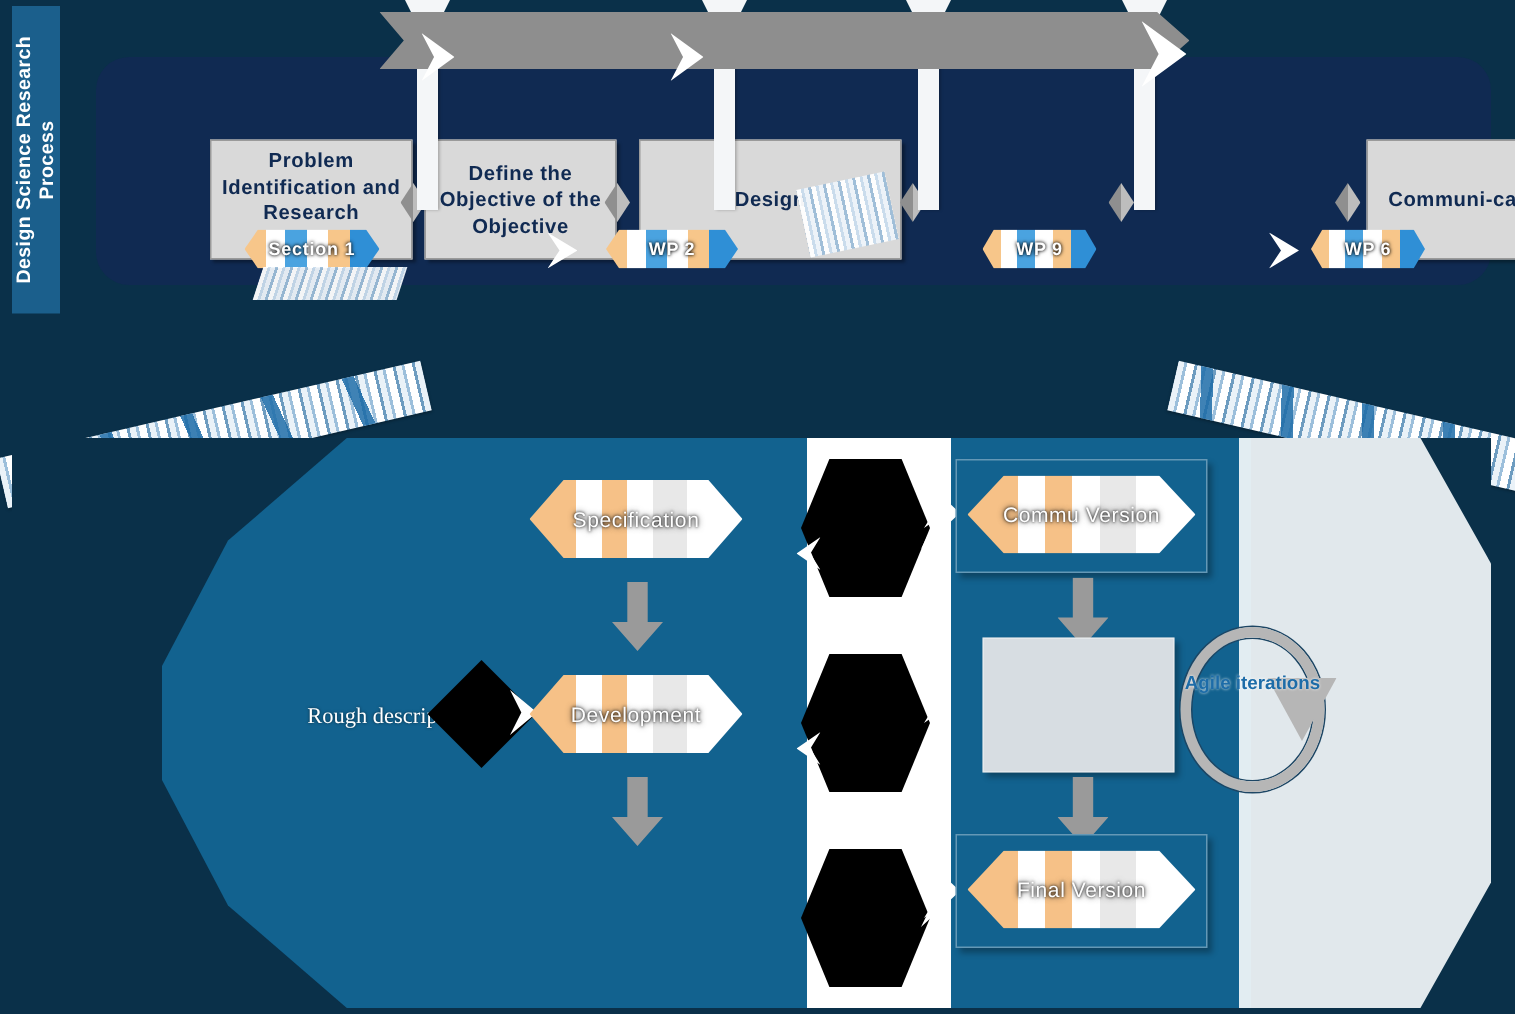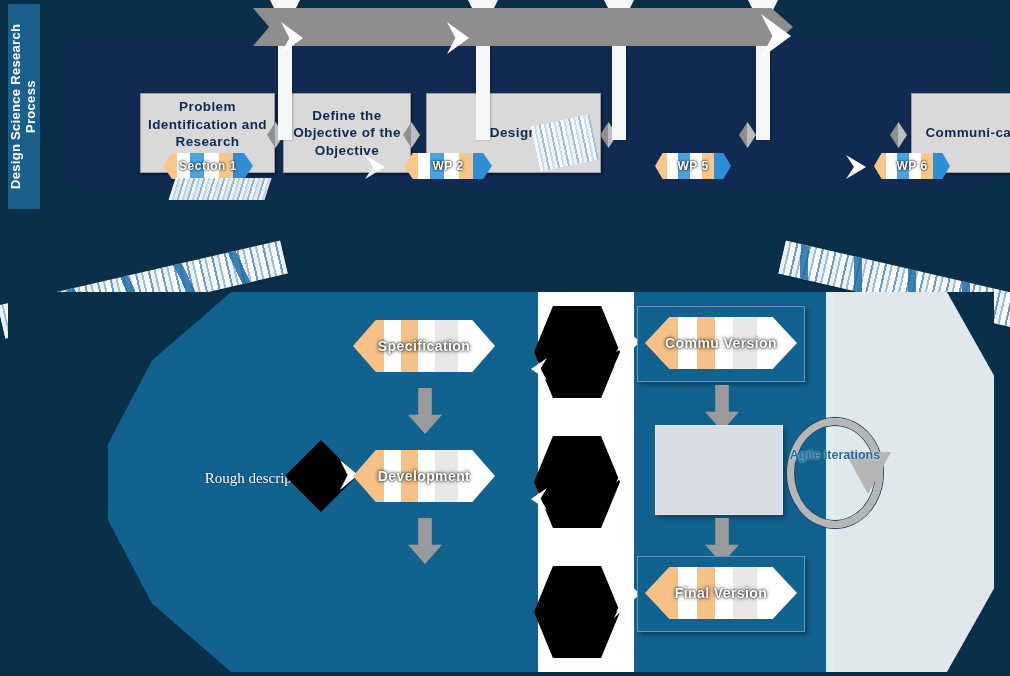--- a/index.html
+++ b/index.html
@@ -241,21 +241,21 @@
   }
 
   
   .pill {
     position: absolute;
     height: 52px;
     display: flex;
     align-items: center;
     justify-content: center;
     color: #ffffff;
-    font-weight: bold;
+    font-weight: normal;
     font-size: 14px;
     letter-spacing: 0.4px;
     background: linear-gradient(90deg,
         #f6c187 0 22%, #ffffff 22% 34%, #f6c187 34% 46%,
         #ffffff 46% 58%, #e8e8e8 58% 74%, #ffffff 74% 100%);
     clip-path: polygon(0 50%, 16% 0, 84% 0, 100% 50%, 84% 100%, 16% 100%);
     text-shadow: 0 0 2px rgba(0,0,0,0.95), 0 0 4px rgba(0,0,0,0.75);
     box-shadow: 2px 2px 3px rgba(0,0,0,0.35);
   }
   #p-spec  { left: 353px; top: 320px; width: 142px; }
@@ -395,21 +395,21 @@
   <div class="banner-chev" id="bc0"></div>
   <div class="banner-chev" id="bc1"></div>
   <div class="banner-chev" id="bc2"></div>
 
   <div class="ribbon" id="rb1"></div>
 
   <div class="wp-badge" id="wp0">Section 1</div>
   <div class="ribbon" id="rb0"></div>
   <div class="mini-chev" id="mc0"></div>
   <div class="wp-badge" id="wp1">WP 2</div>
-  <div class="wp-badge" id="wp2">WP 5</div>
+  <div class="wp-badge" id="wp2">WP 9</div>
   <div class="mini-chev" id="mc1"></div>
   <div class="wp-badge" id="wp3">WP 6</div>
 
   <div class="band" id="band-left">
     <div class="band-dash"></div>
   </div>
   <div class="band" id="band-right">
     <div class="band-dash"></div>
   </div>
 

